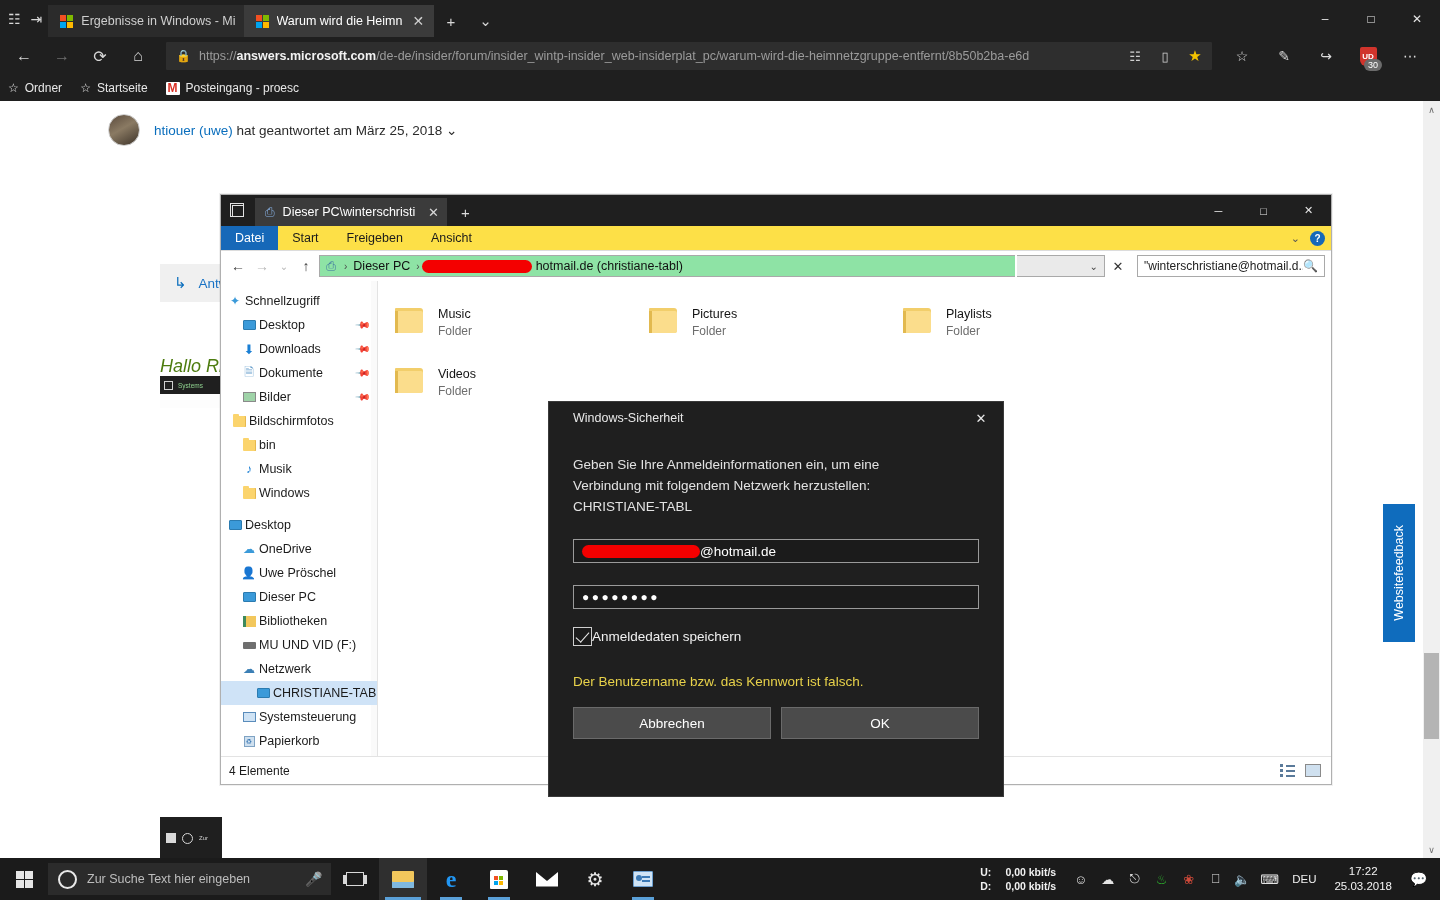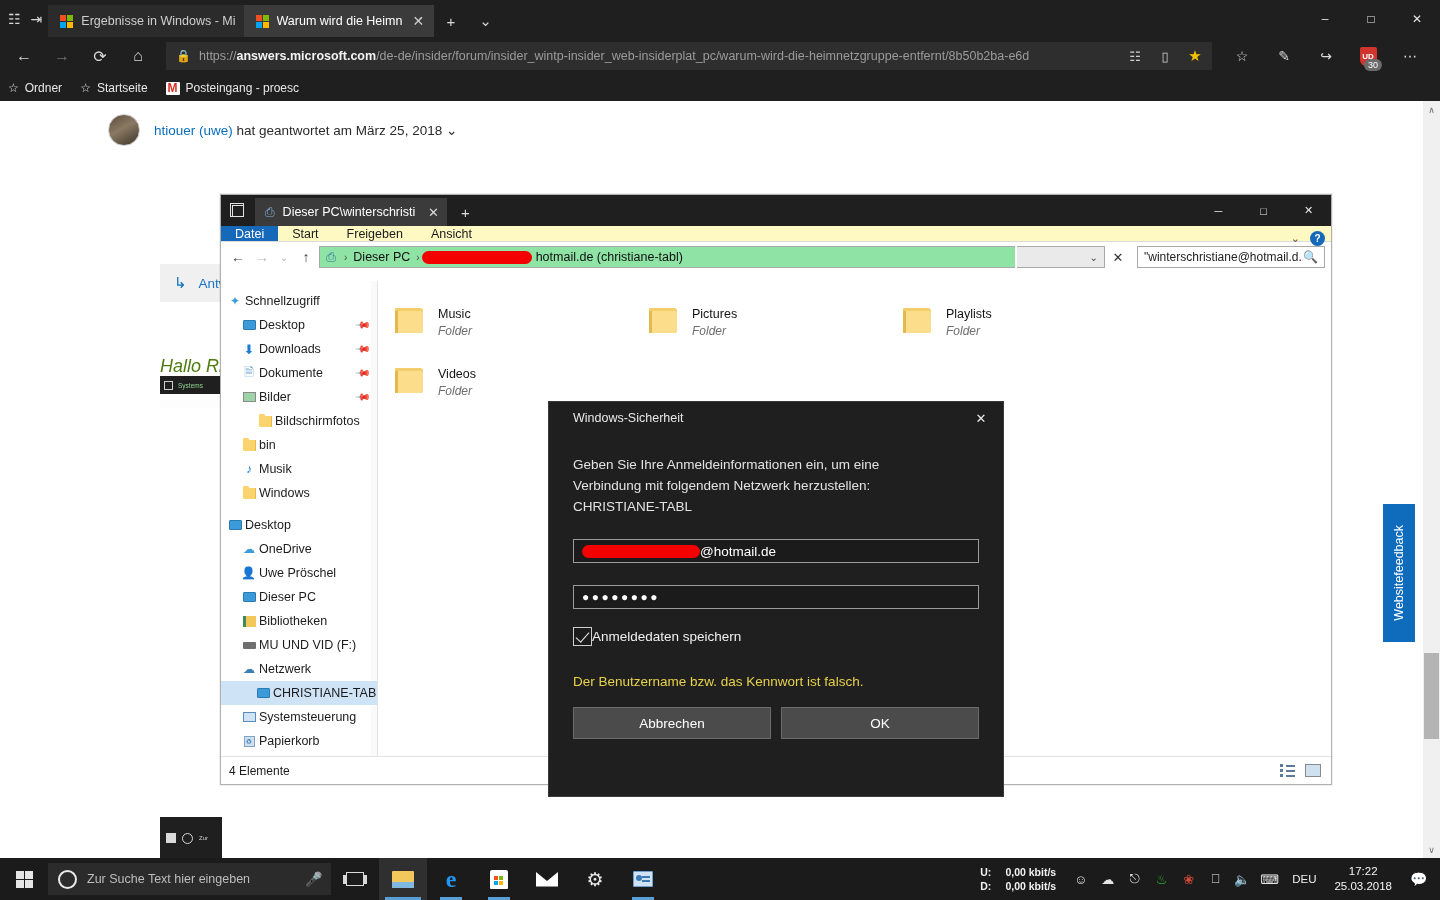--- a/index.html
+++ b/index.html
@@ -146,21 +146,21 @@
       display: flex; align-items: center; gap: 8px; padding: 0 8px 0 10px;
       min-width: 192px; }
   .ex-tab .tt { flex: 1; white-space: nowrap; overflow: hidden; }
   .ex-tab .xx { font-size: 13px; color: #dadada; }
   .ex-newtab { color: #dcdcdc; font-size: 15px; padding: 0 14px; height: 28px;
       display: flex; align-items: center; }
   .ex-wctl { position: absolute; right: 0; top: 0; height: 31px; display: flex; }
   .ex-wctl div { width: 45px; height: 31px; display: flex; align-items: center;
       justify-content: center; color: #eaeaea; font-size: 11px; }
 
-  .ribbon { height: 16px; background: #fef9c3; border-bottom: 1px solid #dcdcdc;
+  .ribbon { height: 25px; background: #fde047; border-bottom: 1px solid #dcdcdc;
       display: flex; align-items: stretch; position: relative; }
   .rb-datei { background: #1668b8; color: #fff; font-size: 12.5px; padding: 0 14px;
       display: flex; align-items: center; }
   .rb-item { color: #1b1b1b; font-size: 12.5px; padding: 0 14px;
       display: flex; align-items: center; }
   .ribbon .rb-right { position: absolute; right: 6px; top: 0; height: 25px;
       display: flex; align-items: center; gap: 10px; }
   .rb-chev { color: #555; font-size: 11px; }
   .rb-help { width: 15px; height: 15px; border-radius: 50%; background: #1668b8;
       color: #fff; font-size: 10px; font-weight: bold;
@@ -213,21 +213,21 @@
   .content { flex: 1; position: relative; background: #fff; overflow: hidden; }
   .grid { display: flex; flex-wrap: wrap; padding: 10px 0 0 4px; }
   .fitem { width: 254px; height: 60px; display: flex; align-items: center; gap: 12px;
       padding-left: 10px; }
   .fic { width: 34px; height: 30px; position: relative; flex: 0 0 auto; }
   .fic .bk { position: absolute; left: 3px; top: 2px; width: 28px; height: 25px;
       background: #f2ce6b; border-radius: 1px 3px 3px 1px; }
   .fic .fr { position: absolute; left: 3px; top: 5px; width: 28px; height: 22px;
       background: #fbdd8c; border-left: 3px solid #e2b94f; border-radius: 0 2px 2px 0;}
   .fmeta .nm { font-size: 12.5px; color: #141414; }
-  .fmeta .ty { font-size: 12px; color: #6d6d6d; margin-top: 2px; font-style: italic; }
+  .fmeta .ty { font-size: 12px; color: #6d6d6d; margin-top: 2px; }
 
   .ex-status { position: absolute; left: 0; right: 0; bottom: 0; height: 28px;
       border-top: 1px solid #e3e3e3; background: #fff; display: flex;
       align-items: center; padding: 0 8px; }
   .ex-status .cnt { font-size: 12px; color: #1b1b1b; }
   .ex-status .views { margin-left: auto; display: flex; gap: 6px; align-items: center; }
   .vbtn { width: 20px; height: 18px; display: flex; align-items: center;
       justify-content: center; }
   .vdet { display: grid; grid-template-columns: 4px 9px; gap: 2px; align-items: center;}
   .vdet i { display:block; height: 2px; background: #5a7a9a; }
@@ -511,21 +511,21 @@
             <span>Dokumente</span>
             <span class="pin">📌</span>
           </div>
           <div class="np-item" style="padding-left: 18px;">
             <span class="ic">
               <span style="display:inline-block;width:13px;height:10px;background:#9fd3a8;border:1px solid #8a8a8a"></span>
             </span>
             <span>Bilder</span>
             <span class="pin">📌</span>
           </div>
-          <div class="np-item" style="padding-left: 34px;">
+          <div class="np-item" style="padding-left: 8px;">
             <span class="ic">
               <span class="folder-ic"></span>
             </span>
             <span>Bildschirmfotos</span>
           </div>
           <div class="np-item" style="padding-left: 18px;">
             <span class="ic">
               <span class="folder-ic"></span>
             </span>
             <span>bin</span>

